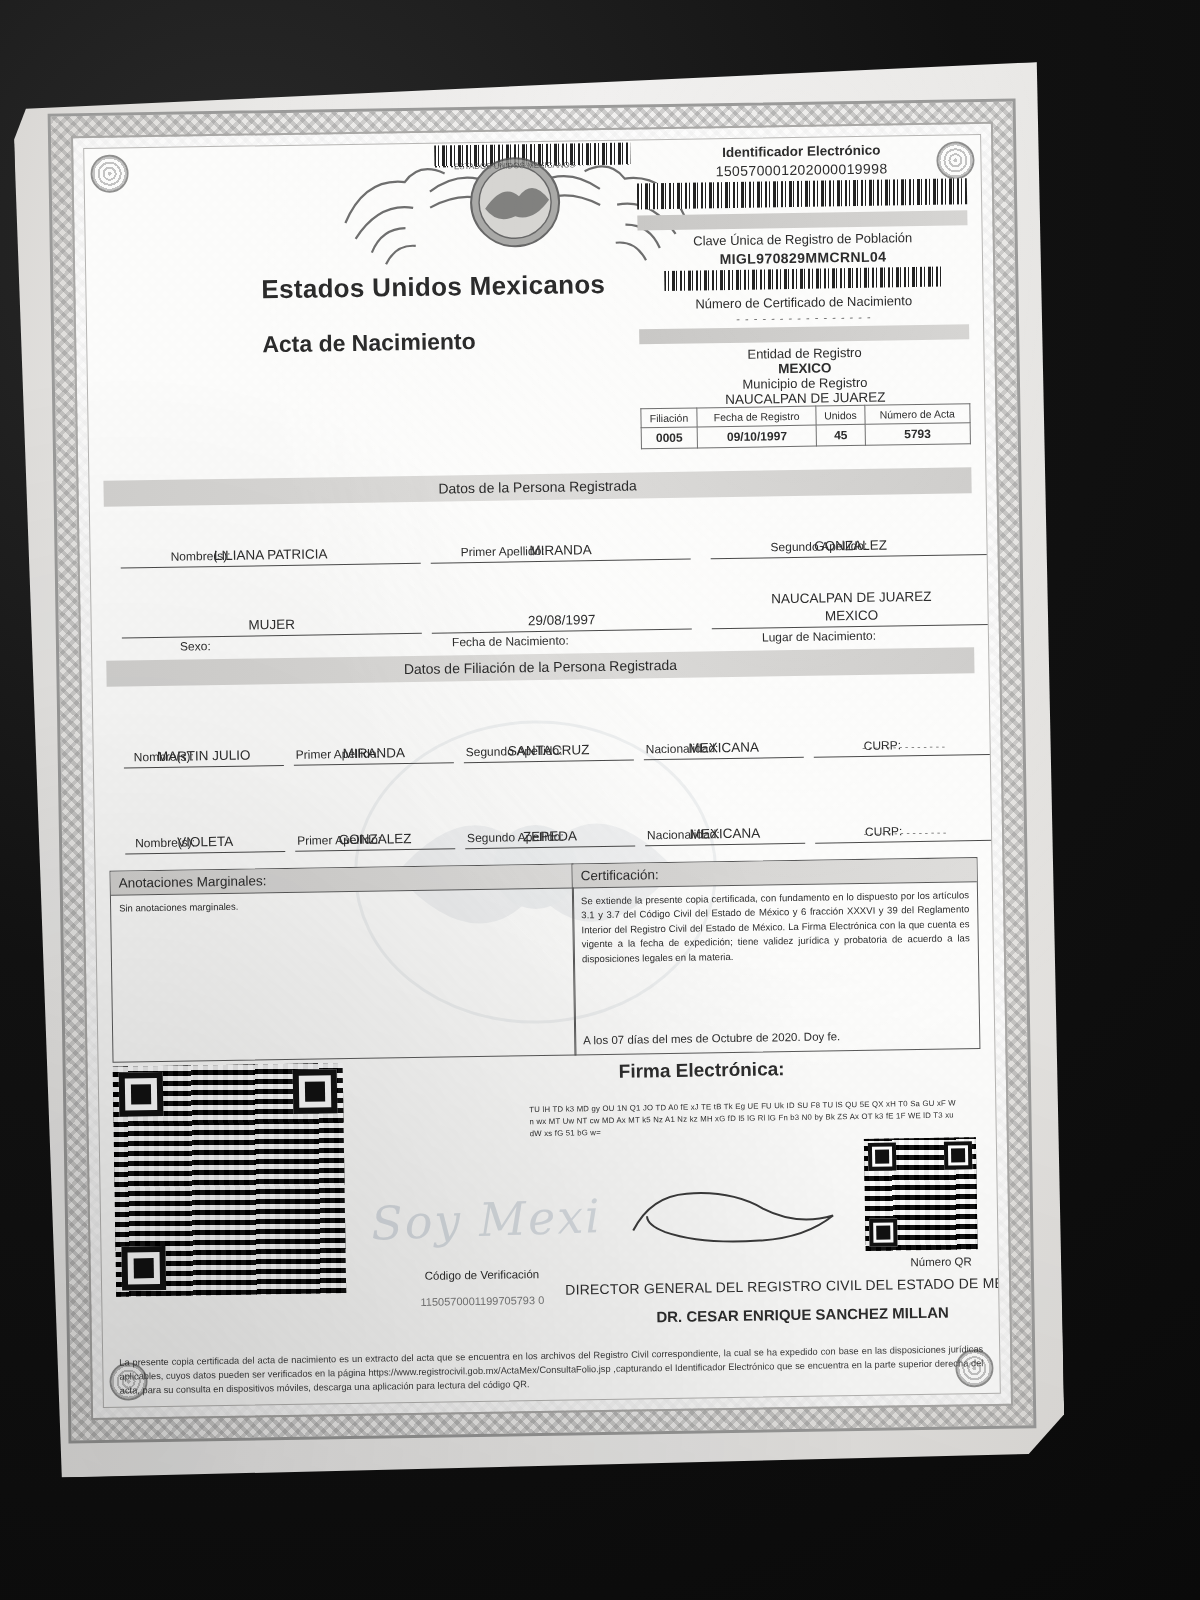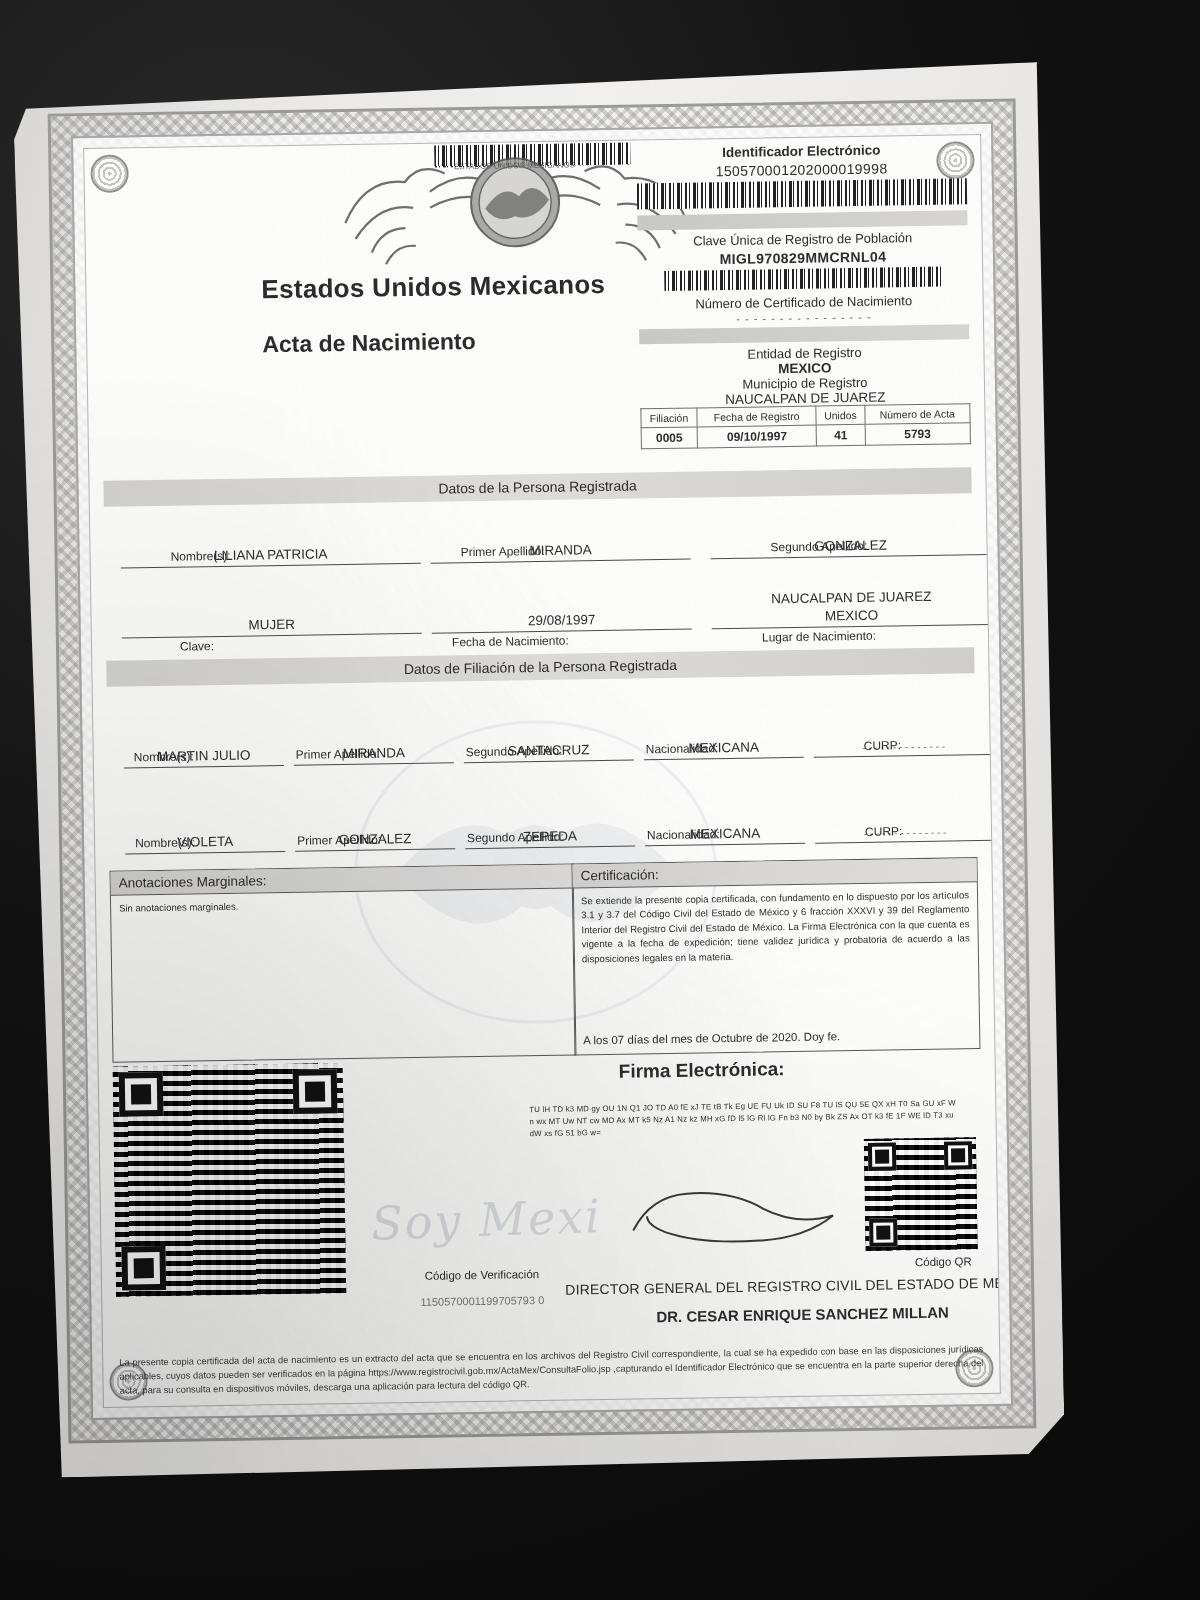--- a/index.html
+++ b/index.html
@@ -409,21 +409,21 @@
               <tbody>
                   <tr>
                 <th>Filiación</th>
                 <th>Fecha de Registro</th>
                 <th>Unidos</th>
                 <th>Número de Acta</th>
               </tr>
               <tr>
                 <td>0005</td>
                 <td>09/10/1997</td>
-                <td>41</td>
+                <td>45</td>
                 <td>5793</td>
               </tr>
             </tbody>
               </table>
 
             <div class="section-bar" style="top:332px">Datos de la Persona Registrada</div>
 
             <div class="frow" style="top:368px; height:52px">
               <div class="fgroup" style="left:0; width:300px; height:52px">
                 <div class="fcell" style="left:0; width:300px">
@@ -443,21 +443,21 @@
                 </div>
                 <div class="flabel" style="left:60px; top:34px">Segundo Apellido:</div>
               </div>
             </div>
 
             <div class="frow" style="top:436px; height:72px">
               <div class="fgroup" style="left:0; width:300px; height:72px">
                 <div class="fcell" style="left:0; width:300px; bottom:18px">
                   <div class="fval">MUJER</div>
                 </div>
-                <div class="flabel" style="left:58px; top:56px">Clave:</div>
+                <div class="flabel" style="left:58px; top:56px">Sexo:</div>
               </div>
               <div class="fgroup" style="left:310px; width:260px; height:72px">
                 <div class="fcell" style="left:0; width:260px; bottom:18px">
                   <div class="fval">29/08/1997</div>
                 </div>
                 <div class="flabel" style="left:20px; top:56px">Fecha de Nacimiento:</div>
               </div>
               <div class="fgroup" style="left:590px; width:280px; height:72px">
                 <div class="fcell" style="left:0; width:280px; bottom:18px; text-align:center">
                   <div class="fval" style="border:0">NAUCALPAN DE JUAREZ</div>
@@ -552,21 +552,21 @@
               <div class="eye" style="left:6px; top:6px"></div>
               <div class="eye" style="right:6px; top:6px"></div>
               <div class="eye" style="left:6px; bottom:6px"></div>
             </div>
 
             <div class="qr qr-small" style="right:20px; top:1002px; width:112px; height:112px">
               <div class="eye" style="left:4px; top:4px"></div>
               <div class="eye" style="right:4px; top:4px"></div>
               <div class="eye" style="left:4px; bottom:4px"></div>
             </div>
-            <div class="qr-caption" style="right:26px; top:1120px">Código QR</div>
+            <div class="qr-caption" style="right:26px; top:1120px">Número QR</div>
 
             <div class="firma-title" style="left:520px; top:920px">Firma Electrónica:</div>
             <div class="firma-code" style="left:430px; top:962px">TU lH TD k3 MD gy OU 1N Q1 JO TD A0 fE xJ TE tB Tk Eg UE FU Uk ID SU F8 TU lS QU 5E QX xH T0 Sa GU xF Wn wx MT Uw NT cw MD Ax MT k5 Nz A1 Nz kz MH xG fD l5 lG Rl lG Fn b3 N0 by Bk ZS Ax OT k3 fE 1F WE lD T3 xu dW xs fG 51 bG w=</div>
 
             <svg class="signature-svg" style="left:520px; top:1032px; width:240px; height:86px" viewBox="0 0 240 86">
               <path d="M12 58 q18 -34 54 -36 q44 -3 76 16 q34 18 70 8 q-28 22 -74 24 q-58 3 -94 -10 q-18 -7 -18 -16" fill="none" stroke="#3a3a3a" stroke-width="2"></path>
             </svg>
 
             <div class="verif-label" style="left:290px; top:1126px; width:180px">Código de Verificación</div>
             <div class="verif-value" style="left:280px; top:1152px; width:200px">1150570001199705793 0</div>

